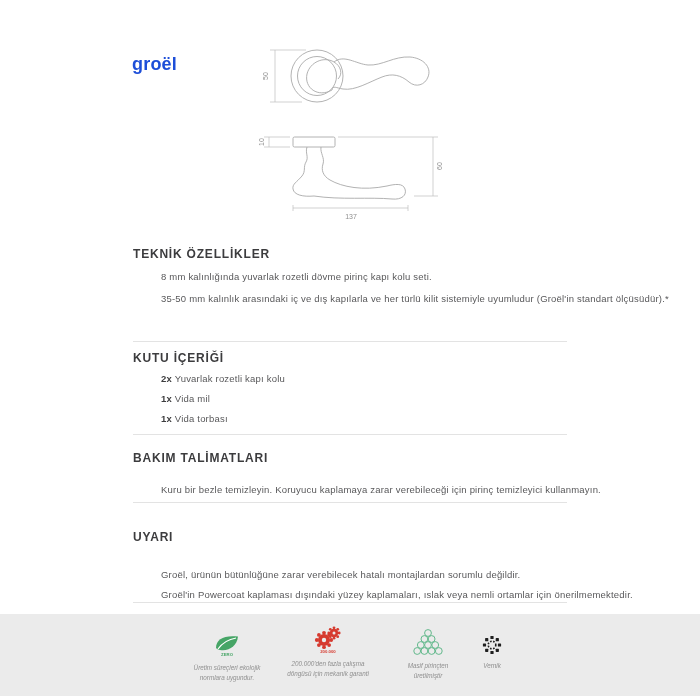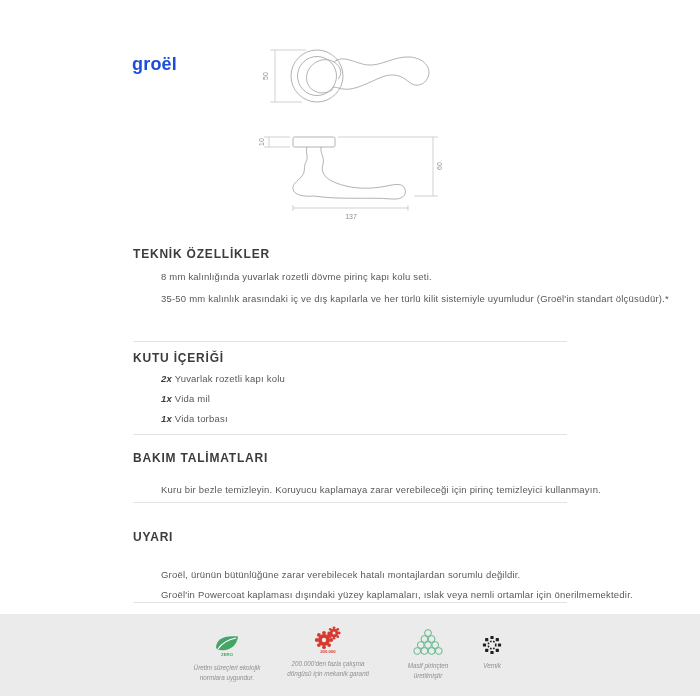--- a/index.html
+++ b/index.html
@@ -14,21 +14,21 @@
   .drawing { position:absolute; }
   .h {
     position:absolute; left:133px;
     font-size:12px; font-weight:bold; color:#3c3c3e; letter-spacing:0.8px;
     white-space:nowrap;
   }
   .p {
     position:absolute; left:133px;
     font-size:9.5px; color:#58585a; letter-spacing:0.2px; white-space:nowrap;margin-left:28px;
   }
-  .qty { font-weight:bold; color:#3c3c3e;font-style:italic; }
+  .qty { font-weight:bold; color:#3c3c3e; }
   .sep { position:absolute; left:133px; width:434px; height:1px; background:#e3e3e3; }
   .band { position:absolute; left:0; top:614px; width:700px; height:82px; background:#ebebeb; }
   .badge { position:absolute; transform:translateX(-50%); text-align:center; }
   .badge .iconbox { display:flex; align-items:flex-end; justify-content:center; height:28px; }
   .caption {
     margin:5px auto 0 auto; font-size:6.3px; font-style:italic; color:#8f8f8f;
     line-height:1.55; text-align:center;
   }
   .dimtext { font-size:7px; fill:#8f8f8f; font-family:"Liberation Sans", sans-serif; }
   .objline { stroke:#a9a9a9; stroke-width:0.9; fill:none; }

